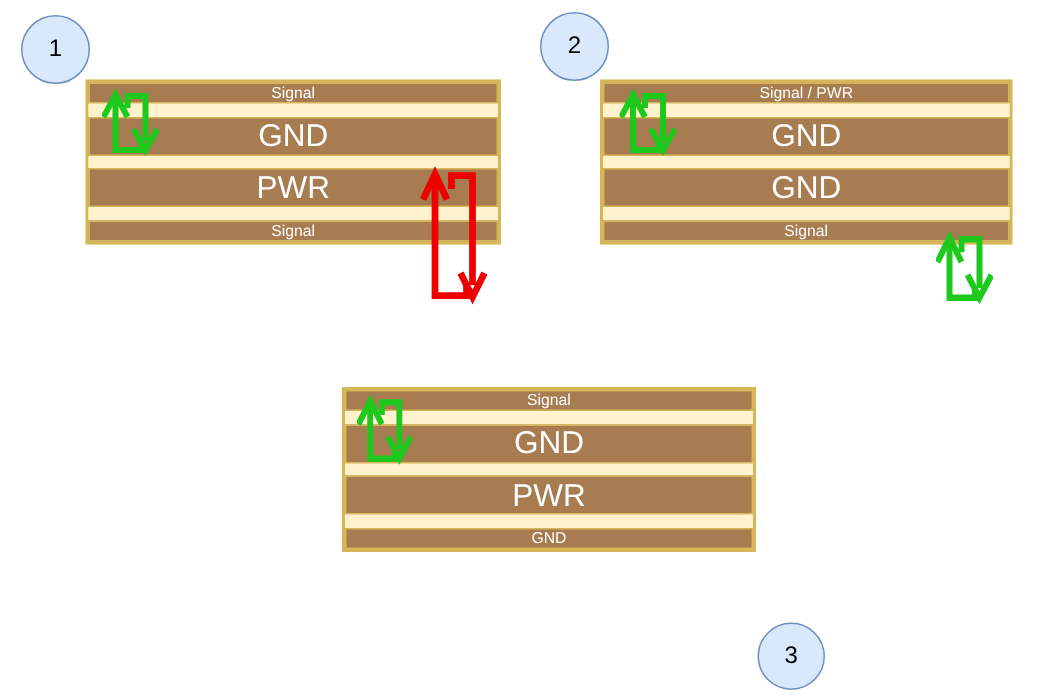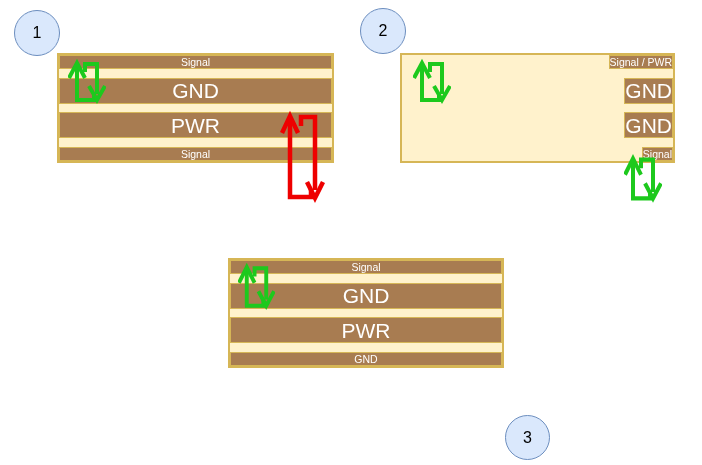--- a/index.html
+++ b/index.html
@@ -98,21 +98,21 @@
         <path d="M 21 17 V 8 H 35 V 81"></path>
         <path d="M 27 73 L 35 89 L 43 73"></path>
       </svg>
     </div>
   </div>
 
   <div class="diagram" style="left:351px;top:0;width:351px;height:232px;">
     <div class="badge" style="left:9px;top:8px;">
       <span>2</span>
     </div>
-    <div class="stackup" style="left:49px;top:53px;width:275px;align-items:flex-end;">
+    <div class="stackup" style="left:49px;top:53px;width:275px;">
       <div class="band small">
           <span>Signal / PWR</span>
         </div>
       <div class="gap"></div>
       <div class="band large">
           <span>GND</span>
         </div>
       <div class="gap"></div>
       <div class="band large">
           <span>GND</span>

